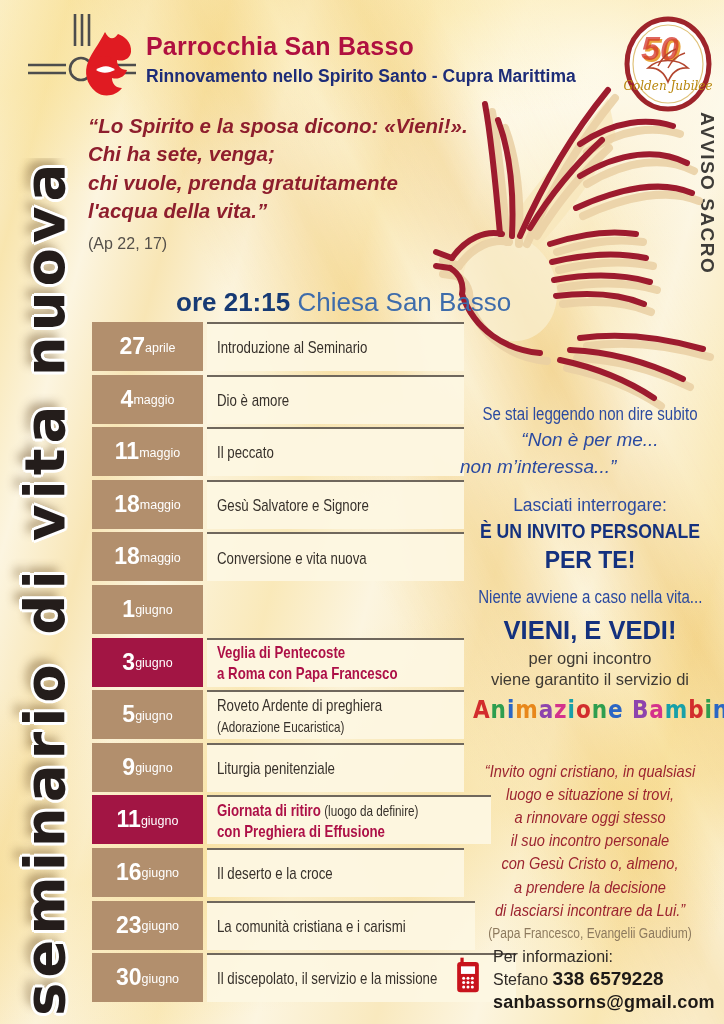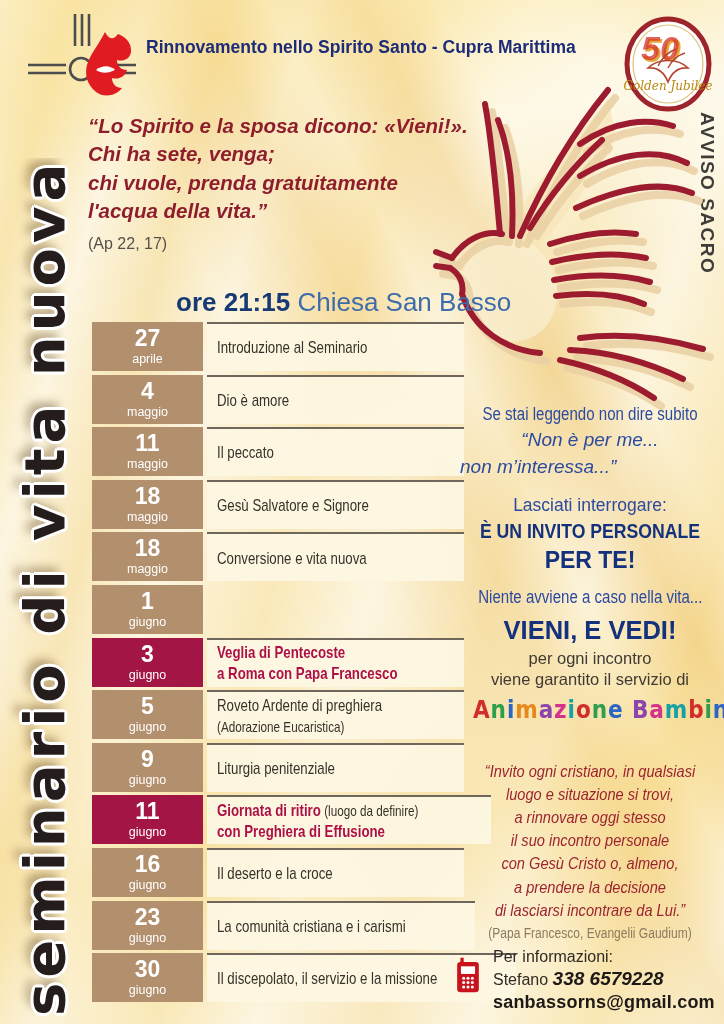--- a/index.html
+++ b/index.html
@@ -39,21 +39,21 @@
   .quote .ql{white-space:nowrap;}
   .quote .ref{font-style:normal;font-weight:normal;font-size:16px;color:#55504a;margin-top:8px;}
   
   .dove{position:absolute;left:430px;top:76px;width:290px;height:334px;}
   
   .sched-head{position:absolute;left:160px;top:287px;font-size:26px;white-space:nowrap;margin-left:16px;}
   .sched-head .time{font-weight:bold;color:var(--schedNavy,#173a74);}
   .sched-head .loc{color:var(--schedBlue,#3e6cab);}
   .rows{position:absolute;left:92px;top:322px;width:372px;}
   .row{display:flex;height:49px;margin-bottom:3.6px;}
-  .date{width:111px;background:var(--tan,#b28f6d);color:#fff;display:flex;flex-direction:column;
+  .date{width:111px;background:var(--tan,#b28f6d);color:#fff;display:flex;flex-direction:row;
     align-items:center;justify-content:center;flex:none;}
   .row.hl .date{background:var(--crimson,#a21544);}
   .dnum{font-size:23px;font-weight:bold;line-height:1;}
   .dmon{font-size:12.5px;margin-top:2px;}
   .event{flex:1;margin-left:4px;background:var(--eventBg,rgba(253,247,226,.95));
     border-top:2px solid #6f675c;padding:2px 16px 0 10px;display:flex;flex-direction:column;
     justify-content:center;font-size:17px;color:var(--textDark,#37312b);line-height:1.22;}
   .eline{transform:scaleX(.78);transform-origin:0 50%;white-space:nowrap;}
   .segred{color:var(--crimsonText,#ad1047);font-weight:bold;}
   .segsmall{font-size:15px;}
@@ -71,21 +71,21 @@
   .colorful{font-size:24px;font-weight:bold;margin-top:4px;letter-spacing:1px;
     font-family:"DejaVu Sans",sans-serif;transform:scaleX(.9);transform-origin:50% 50%;white-space:nowrap;}
   .pope{top:760px;color:var(--popeRed,#9c2430);font-style:italic;font-size:17px;line-height:1.36;}
   .pope .attr{font-style:normal;font-size:14px;color:#8d7a5e;margin-top:2px;}
   
   .contact{position:absolute;left:455px;top:948px;display:flex;align-items:flex-start;}
   .phone-icon{width:26px;height:38px;margin-top:8px;flex:none;}
   .c-text{margin-left:12px;color:#2f2a26;text-align:left;}
   .c-label{font-size:16px;}
   .c-line{font-size:16px;margin-top:2px;}
-  .c-phone{font-weight:bold;font-size:19px;color:#1d1916;font-style:italic;}
+  .c-phone{font-weight:bold;font-size:19px;color:#1d1916;}
   .c-email{font-weight:bold;font-size:18px;color:#1d1916;margin-top:2px;letter-spacing:.2px;}
 </style>
 </head>
 <body>
 
 <div class="poster">
   <div class="bg bg1"></div>
   <div class="bg bg2"></div>
   <div class="bg bg3"></div>
 
@@ -99,20 +99,21 @@
       <line x1="76" y1="55" x2="110" y2="55"></line>
         <line x1="76" y1="63" x2="110" y2="63"></line>
       <circle cx="55" cy="59" r="11" fill="none"></circle>
     </g>
     <path fill="#e01b22" d="M79,22 C73,34 66,42 62,52 C58,62 60,74 70,82 C78,88 90,86 96,78 C90,78 86,74 86,68 C92,70 99,67 101,60 C95,60 91,56 91,50 C97,52 104,49 105,42 C106,32 98,26 92,24 C88,30 83,30 79,22 Z"></path>
     <path fill="#e01b22" d="M62,54 C68,46 78,44 86,48 C80,54 72,58 62,54 Z"></path>
     <path fill="#fff" d="M70,60 C76,55 84,55 89,60 C83,63 76,64 70,60 Z"></path>
   </svg>
 
   <div class="header-text">
+    <div class="h-title">Parrocchia San Basso</div>
     <div class="h-sub">Rinnovamento nello Spirito Santo - Cupra Marittima</div>
   </div>
 
   <svg class="jubilee" viewBox="0 0 92 96">
     <ellipse cx="46" cy="48" rx="41" ry="45" fill="#fff" stroke="#9e242b" stroke-width="5"></ellipse>
     <ellipse cx="46" cy="48" rx="35" ry="39" fill="none" stroke="#e0c27a" stroke-width="1.2"></ellipse>
     <text x="40" y="46" font-size="34" font-weight="bold" font-style="italic" fill="#e8a53c" text-anchor="middle">50</text>
     <text x="38" y="44" font-size="34" font-weight="bold" font-style="italic" fill="#d4342a" opacity=".75" text-anchor="middle">50</text>
     <path d="M26,52 C36,42 56,42 66,52 C56,51 50,56 46,66 C42,56 36,51 26,52 Z" fill="#fff" stroke="#b3452e" stroke-width="1.6"></path>
     <path d="M36,50 C40,42 46,36 54,33 M46,52 C50,44 56,39 63,37" fill="none" stroke="#b3452e" stroke-width="1.4"></path>

